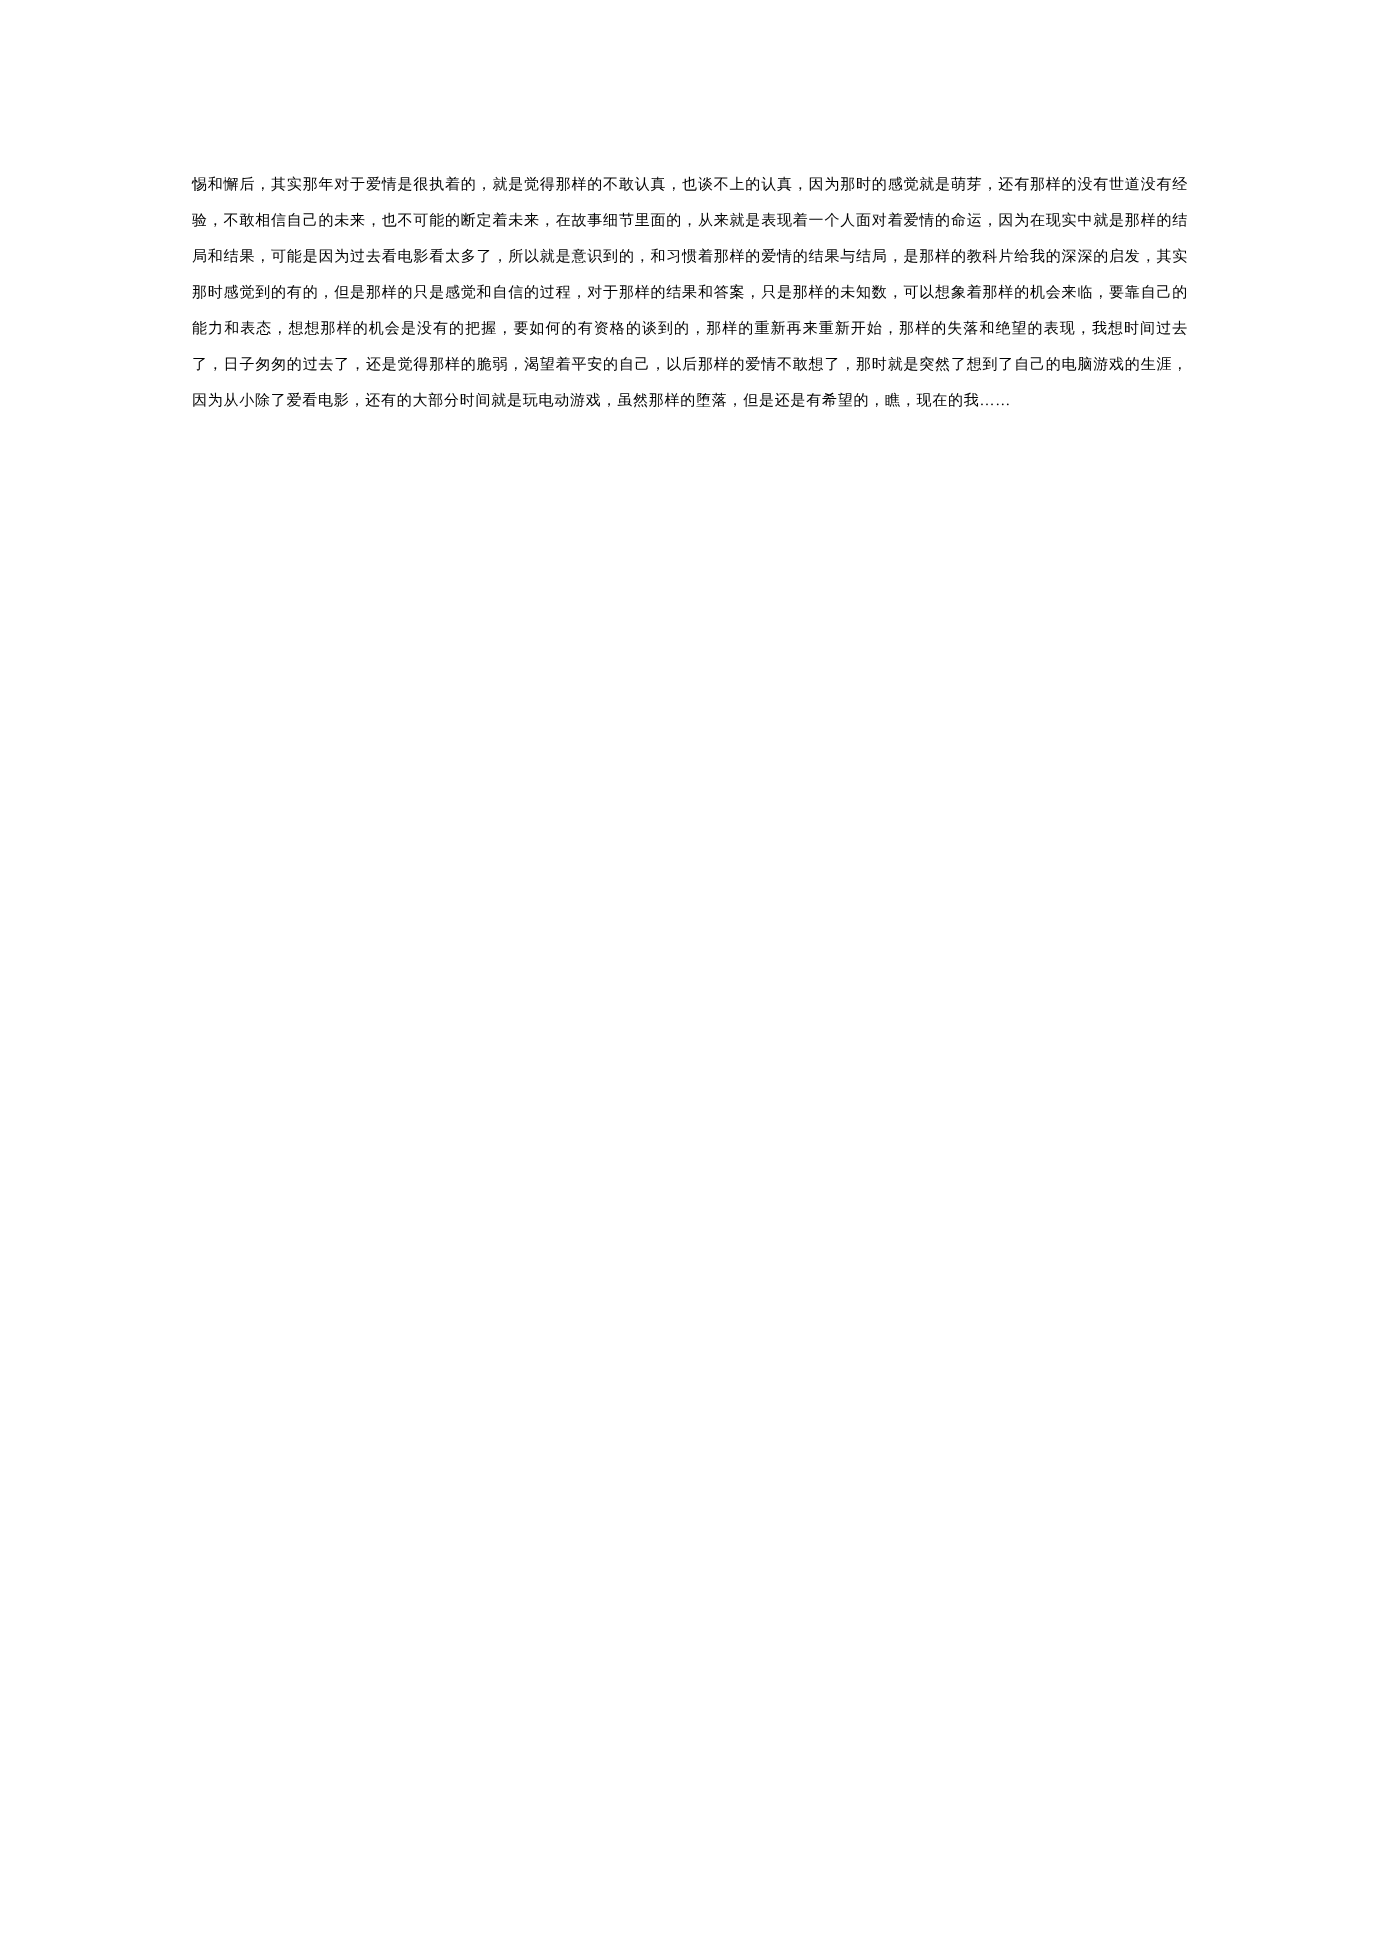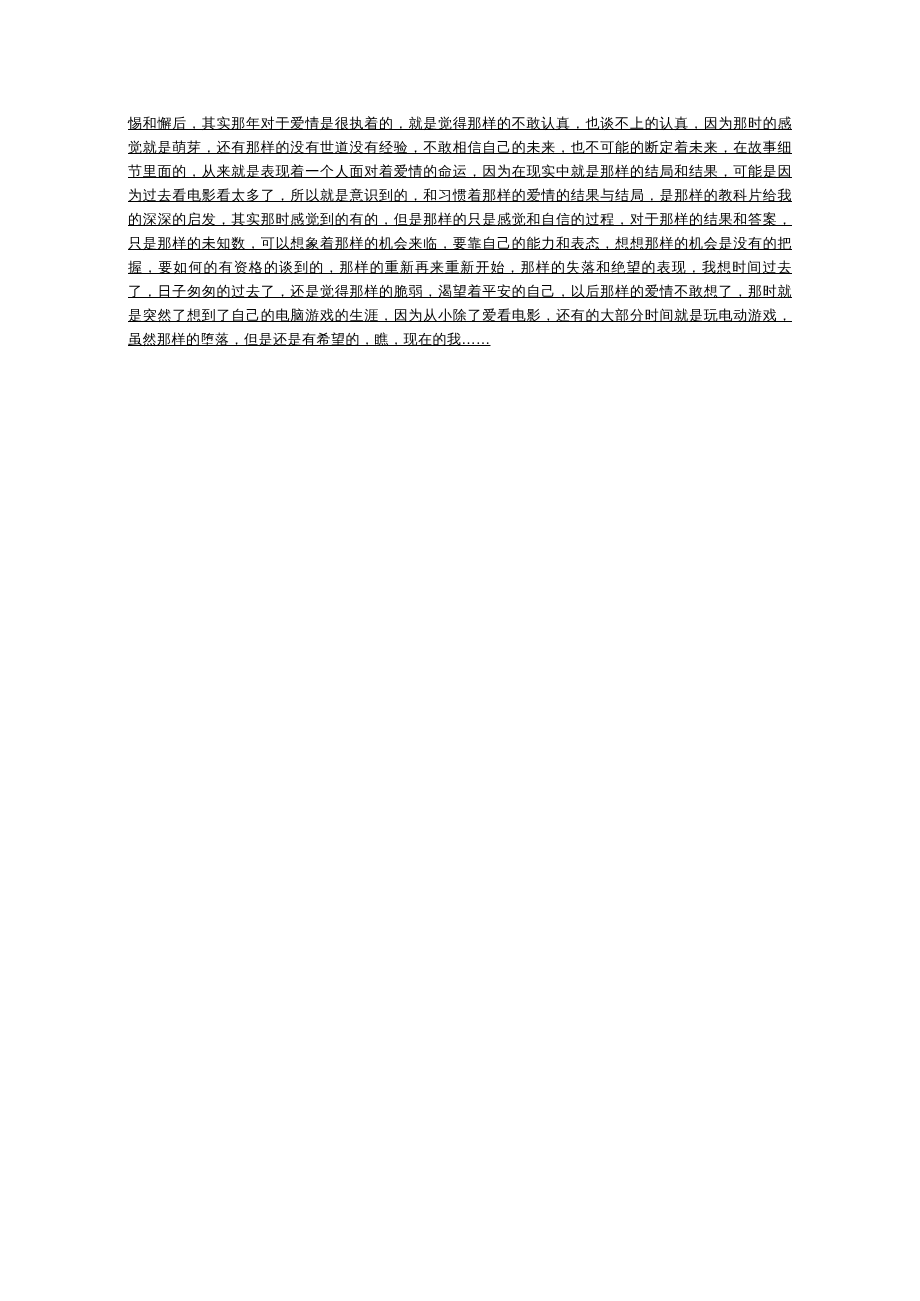--- a/index.html
+++ b/index.html
@@ -11,27 +11,26 @@
       width: 920px;
       height: 1301px;
       background: #ffffff;
       font-family: "SimSun", "宋体", serif;
       position: relative;
     }
     .page-content {
       padding: 112px 128px 0 128px;
     }
     .paragraph {
-      font-size: 14px;
+      font-size: 10px;
       line-height: 24px;
       color: #000000;
       text-align: justify;
       text-justify: inter-ideograph;
       letter-spacing: 0.5px;
-      text-decoration: underline;
     }
   </style>
 </head>
 <body>
 
 <div class="page-content">
   <p class="paragraph">惕和懈后，其实那年对于爱情是很执着的，就是觉得那样的不敢认真，也谈不上的认真，因为那时的感觉就是萌芽，还有那样的没有世道没有经验，不敢相信自己的未来，也不可能的断定着未来，在故事细节里面的，从来就是表现着一个人面对着爱情的命运，因为在现实中就是那样的结局和结果，可能是因为过去看电影看太多了，所以就是意识到的，和习惯着那样的爱情的结果与结局，是那样的教科片给我的深深的启发，其实那时感觉到的有的，但是那样的只是感觉和自信的过程，对于那样的结果和答案，只是那样的未知数，可以想象着那样的机会来临，要靠自己的能力和表态，想想那样的机会是没有的把握，要如何的有资格的谈到的，那样的重新再来重新开始，那样的失落和绝望的表现，我想时间过去了，日子匆匆的过去了，还是觉得那样的脆弱，渴望着平安的自己，以后那样的爱情不敢想了，那时就是突然了想到了自己的电脑游戏的生涯，因为从小除了爱看电影，还有的大部分时间就是玩电动游戏，虽然那样的堕落，但是还是有希望的，瞧，现在的我……</p>
 </div>
 
 </body></html>

